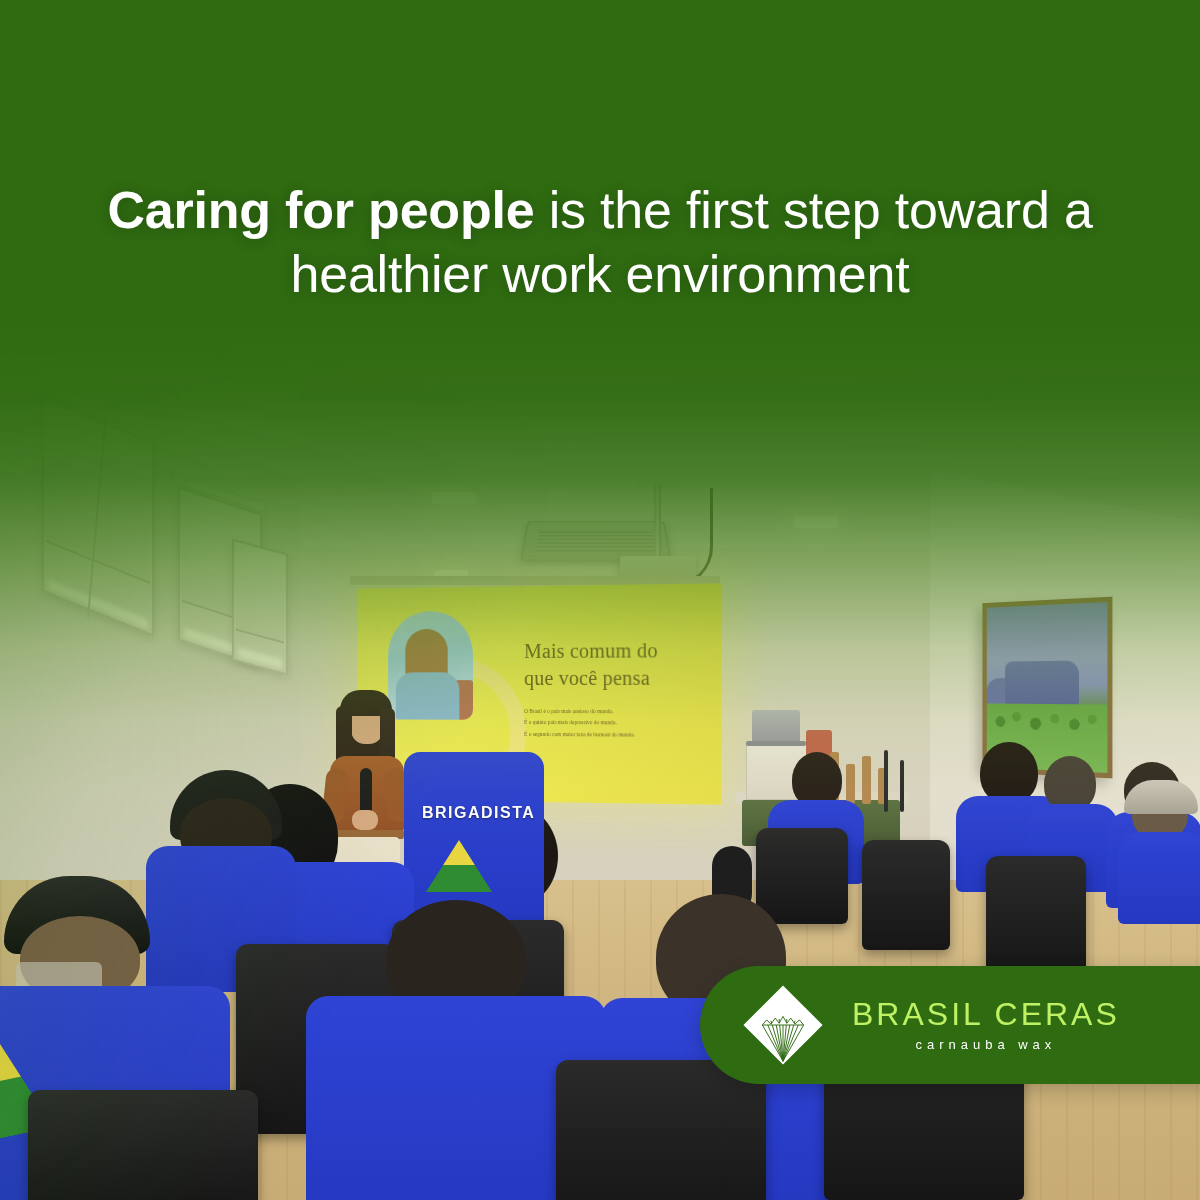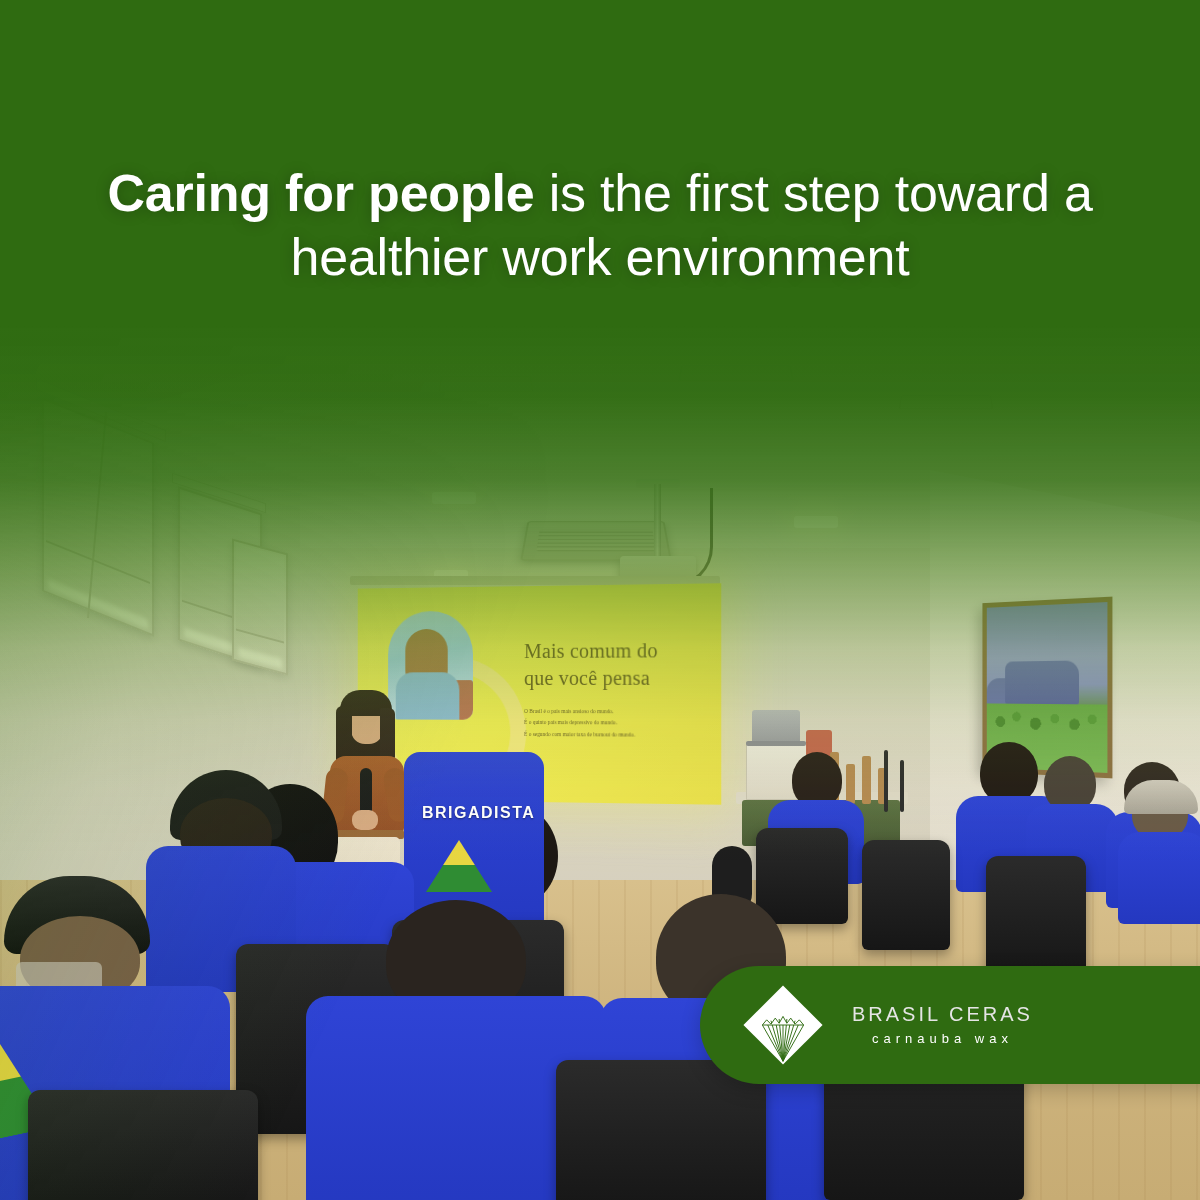--- a/index.html
+++ b/index.html
@@ -208,39 +208,39 @@
       rgba(0,0,0,0) 72%);
     pointer-events:none;
   }
   .green-overlay-left{
     position:absolute;inset:0;
     background:linear-gradient(115deg, rgba(47,107,17,.45) 0%, rgba(47,107,17,.12) 26%, rgba(0,0,0,0) 46%);
     pointer-events:none;
   }
 
   .headline{
-    position:absolute;left:0;right:0;top:161px;
+    position:absolute;left:0;right:0;top:178px;
     text-align:center;color:#fff;
     font-size:52px;line-height:1.24;font-weight:300;
     letter-spacing:-0.2px;padding:0 66px;box-sizing:border-box;
     text-shadow:0 1px 14px rgba(0,0,0,.25);
   }
   .headline b{font-weight:700;}
 
   
   .logo-badge{
     position:absolute;left:700px;top:966px;width:520px;height:118px;
     background:#2f6b11;border-radius:60px 0 0 60px;
     display:flex;align-items:center;gap:26px;padding-left:40px;box-sizing:border-box;
     box-shadow:0 6px 20px rgba(0,0,0,.2);
   }
   .logo-mark{position:relative;width:86px;height:86px;flex:0 0 86px;}
   .logo-wordmark{display:flex;flex-direction:column;align-items:flex-start;}
   .logo-name{
-    color:#e5e5e5;font-size:20px;letter-spacing:3px;font-weight:400;line-height:1;
+    color:#bef264;font-size:32px;letter-spacing:3px;font-weight:400;line-height:1;
   }
   .logo-sub{
     color:#fff;font-size:13px;letter-spacing:5px;font-weight:400;
     margin-top:7px;align-self:center;
   }
 </style>
 </head>
 <body>
 
 <div id="poster">

